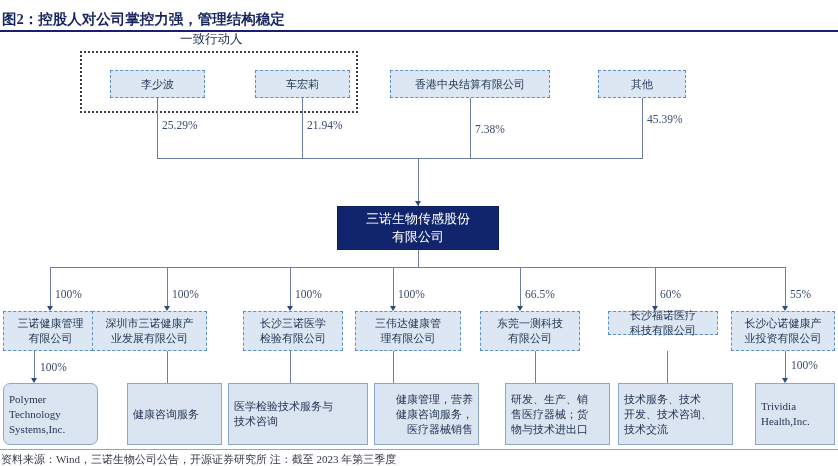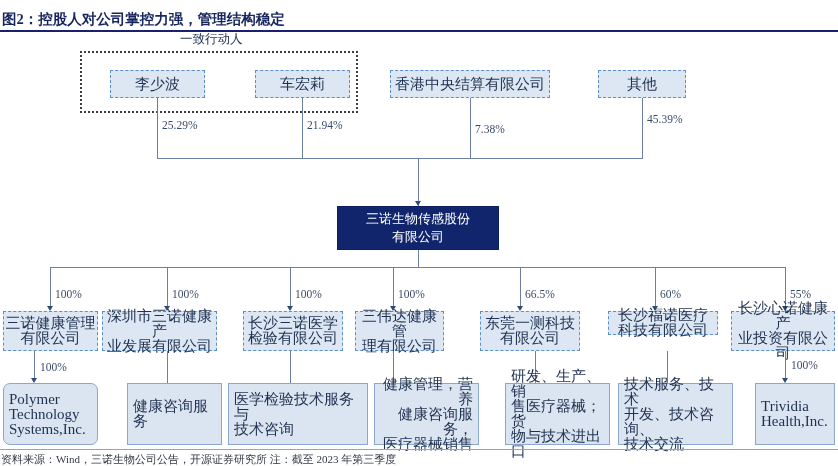--- a/index.html
+++ b/index.html
@@ -50,21 +50,21 @@
 
   
   .box {
     position: absolute;
     box-sizing: border-box;
     display: flex;
     align-items: center;
     justify-content: center;
     text-align: center;
     color: #1f3150;
-    font-size: 15px;
+    font-size: 11px;
     line-height: 15px;
     font-family: "Liberation Serif", "DejaVu Serif", serif;
   }
   .box-dashed {
     background: #dce7f3;
     border: 1.3px dashed #5b8fc9;
   }
   .box-solid {
     background: #dbe5f1;
     border: 1px solid #8aa8cb;
@@ -200,37 +200,37 @@
   <div class="arrow-down" style="left:46.5px; top:306px;"></div>
   <div class="pct" style="left:55px; top:288px;">100%</div>
   <div class="box box-dashed" style="left:3px; top:311px; width:95px; height:40px;">
     <span class="box-inner" style="white-space:pre-line;">三诺健康管理
 有限公司</span>
   </div>
 
   <div class="ln ln-v" style="left:167px; top:267px; height:42px;"></div>
   <div class="arrow-down" style="left:163.5px; top:306px;"></div>
   <div class="pct" style="left:172px; top:288px;">100%</div>
-  <div class="box box-dashed" style="left:102px; top:311px; width:115px; height:40px;">
+  <div class="box box-dashed" style="left:92px; top:311px; width:115px; height:40px;">
     <span class="box-inner" style="white-space:pre-line;">深圳市三诺健康产
 业发展有限公司</span>
   </div>
 
   <div class="ln ln-v" style="left:290px; top:267px; height:42px;"></div>
   <div class="arrow-down" style="left:286.5px; top:306px;"></div>
   <div class="pct" style="left:295px; top:288px;">100%</div>
   <div class="box box-dashed" style="left:243px; top:311px; width:100px; height:40px;">
     <span class="box-inner" style="white-space:pre-line;">长沙三诺医学
 检验有限公司</span>
   </div>
 
   <div class="ln ln-v" style="left:393px; top:267px; height:42px;"></div>
   <div class="arrow-down" style="left:389.5px; top:306px;"></div>
   <div class="pct" style="left:398px; top:288px;">100%</div>
-  <div class="box box-dashed" style="left:355px; top:311px; width:89px; height:40px;">
+  <div class="box box-dashed" style="left:355px; top:311px; width:106px; height:40px;">
     <span class="box-inner" style="white-space:pre-line;">三伟达健康管
 理有限公司</span>
   </div>
 
   <div class="ln ln-v" style="left:520px; top:267px; height:42px;"></div>
   <div class="arrow-down" style="left:516.5px; top:306px;"></div>
   <div class="pct" style="left:525px; top:288px;">66.5%</div>
   <div class="box box-dashed" style="left:480px; top:311px; width:100px; height:40px;">
     <span class="box-inner" style="white-space:pre-line;">东莞一测科技
 有限公司</span>

